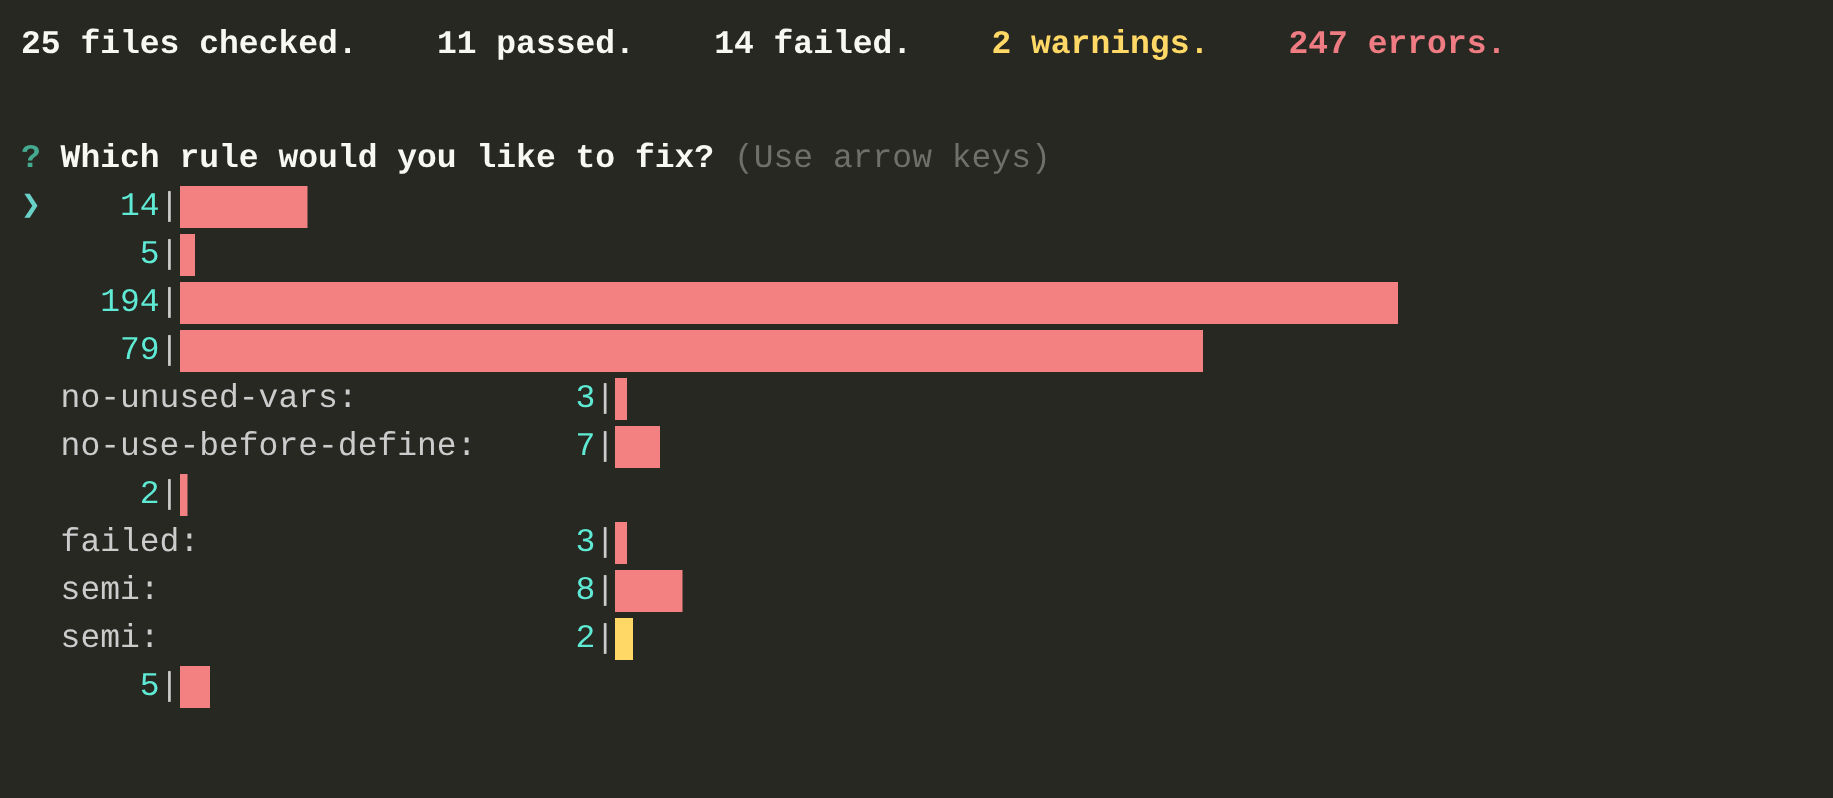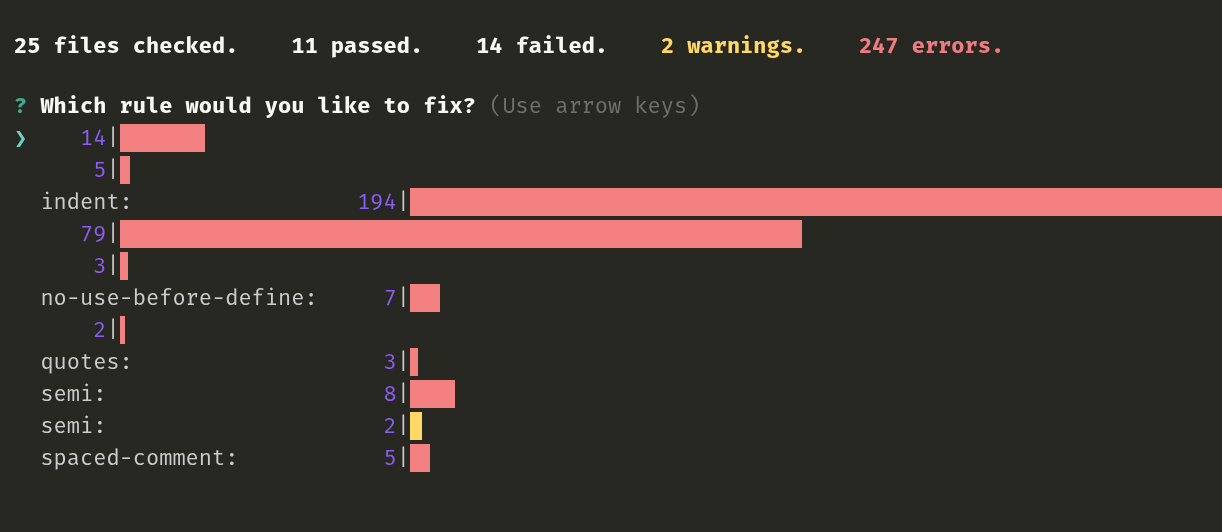--- a/index.html
+++ b/index.html
@@ -8,32 +8,33 @@
     width: 1222px;
     height: 532px;
     background: #272822;
     font-family: "Fira Mono", "DejaVu Sans Mono", "Menlo", "Consolas", monospace;
     font-size: 22px;
     line-height: 32px;
     color: #f8f8f2;
     overflow: hidden;
   }
   .wrap {
-    padding: 30px 14px 14px 14px;
+    padding: 14px 14px 14px 14px;
     white-space: nowrap;
+    font-family: Liberation Mono, monospace;
   }
   .bold { font-weight: bold; }
   .summary span { display:inline; }
   .c-white { color: #f8f8f2; }
   .c-yellow { color: #ffd866; }
   .c-red { color: #ee7c82; }
   .c-dim { color: #6f706b; }
   .c-green { color: #44a98e; }
 
-  .prompt-block { margin-top: 28px; }
+  .prompt-block { margin-top: 44px; }
 
   .rules { margin-top: 0px; }
   .rule-row {
     display: flex;
     align-items: stretch;
     height: 32px;
   }
   .rule-cursor {
     width: 2ch;
     flex: 0 0 auto;
@@ -43,21 +44,21 @@
   .rule-label {
     width: 22ch;
     flex: 0 0 auto;
     color: #cccccc;
   }
   .rule-row.selected .rule-label { color: #6ad1c8; }
   .rule-count {
     width: 5ch;
     flex: 0 0 auto;
     text-align: right;
-    color: #8b5cf6;
+    color: #5eead4;
   }
   .rule-pipe {
     width: 1ch;
     flex: 0 0 auto;
     color: #cccccc;
   }
   .rule-bar-cell {
     flex: 1 1 auto;
     position: relative;
     height: 32px;
@@ -108,37 +109,37 @@
       <div class="rule-row">
         <span class="rule-cursor">  </span>
         <span class="rule-count">5</span>
         <span class="rule-pipe">|</span>
         <span class="rule-bar-cell">
           <div class="rule-bar" style="width: 10px;"></div>
         </span>
       </div>
       <div class="rule-row">
         <span class="rule-cursor">  </span>
-        <span class="rule-label">indent:</span>
         <span class="rule-count">194</span>
         <span class="rule-pipe">|</span>
         <span class="rule-bar-cell">
           <div class="rule-bar" style="width: 812px;"></div>
         </span>
       </div>
       <div class="rule-row">
         <span class="rule-cursor">  </span>
         <span class="rule-count">79</span>
         <span class="rule-pipe">|</span>
         <span class="rule-bar-cell">
           <div class="rule-bar" style="width: 682px;"></div>
         </span>
       </div>
       <div class="rule-row">
         <span class="rule-cursor">  </span>
+        <span class="rule-label">no-unused-vars:</span>
         <span class="rule-count">3</span>
         <span class="rule-pipe">|</span>
         <span class="rule-bar-cell">
           <div class="rule-bar" style="width: 8px;"></div>
         </span>
       </div>
       <div class="rule-row">
         <span class="rule-cursor">  </span>
         <span class="rule-label">no-use-before-define:</span>
         <span class="rule-count">7</span>
@@ -150,21 +151,21 @@
       <div class="rule-row">
         <span class="rule-cursor">  </span>
         <span class="rule-count">2</span>
         <span class="rule-pipe">|</span>
         <span class="rule-bar-cell">
           <div class="rule-bar" style="width: 5px;"></div>
         </span>
       </div>
       <div class="rule-row">
         <span class="rule-cursor">  </span>
-        <span class="rule-label">quotes:</span>
+        <span class="rule-label">failed:</span>
         <span class="rule-count">3</span>
         <span class="rule-pipe">|</span>
         <span class="rule-bar-cell">
           <div class="rule-bar" style="width: 8px;"></div>
         </span>
       </div>
       <div class="rule-row">
         <span class="rule-cursor">  </span>
         <span class="rule-label">semi:</span>
         <span class="rule-count">8</span>
@@ -177,21 +178,20 @@
         <span class="rule-cursor">  </span>
         <span class="rule-label">semi:</span>
         <span class="rule-count">2</span>
         <span class="rule-pipe">|</span>
         <span class="rule-bar-cell">
           <div class="rule-bar warning" style="width: 12px;"></div>
         </span>
       </div>
       <div class="rule-row">
         <span class="rule-cursor">  </span>
-        <span class="rule-label">spaced-comment:</span>
         <span class="rule-count">5</span>
         <span class="rule-pipe">|</span>
         <span class="rule-bar-cell">
           <div class="rule-bar" style="width: 20px;"></div>
         </span>
       </div>
     </div>
 
 </div>
 

